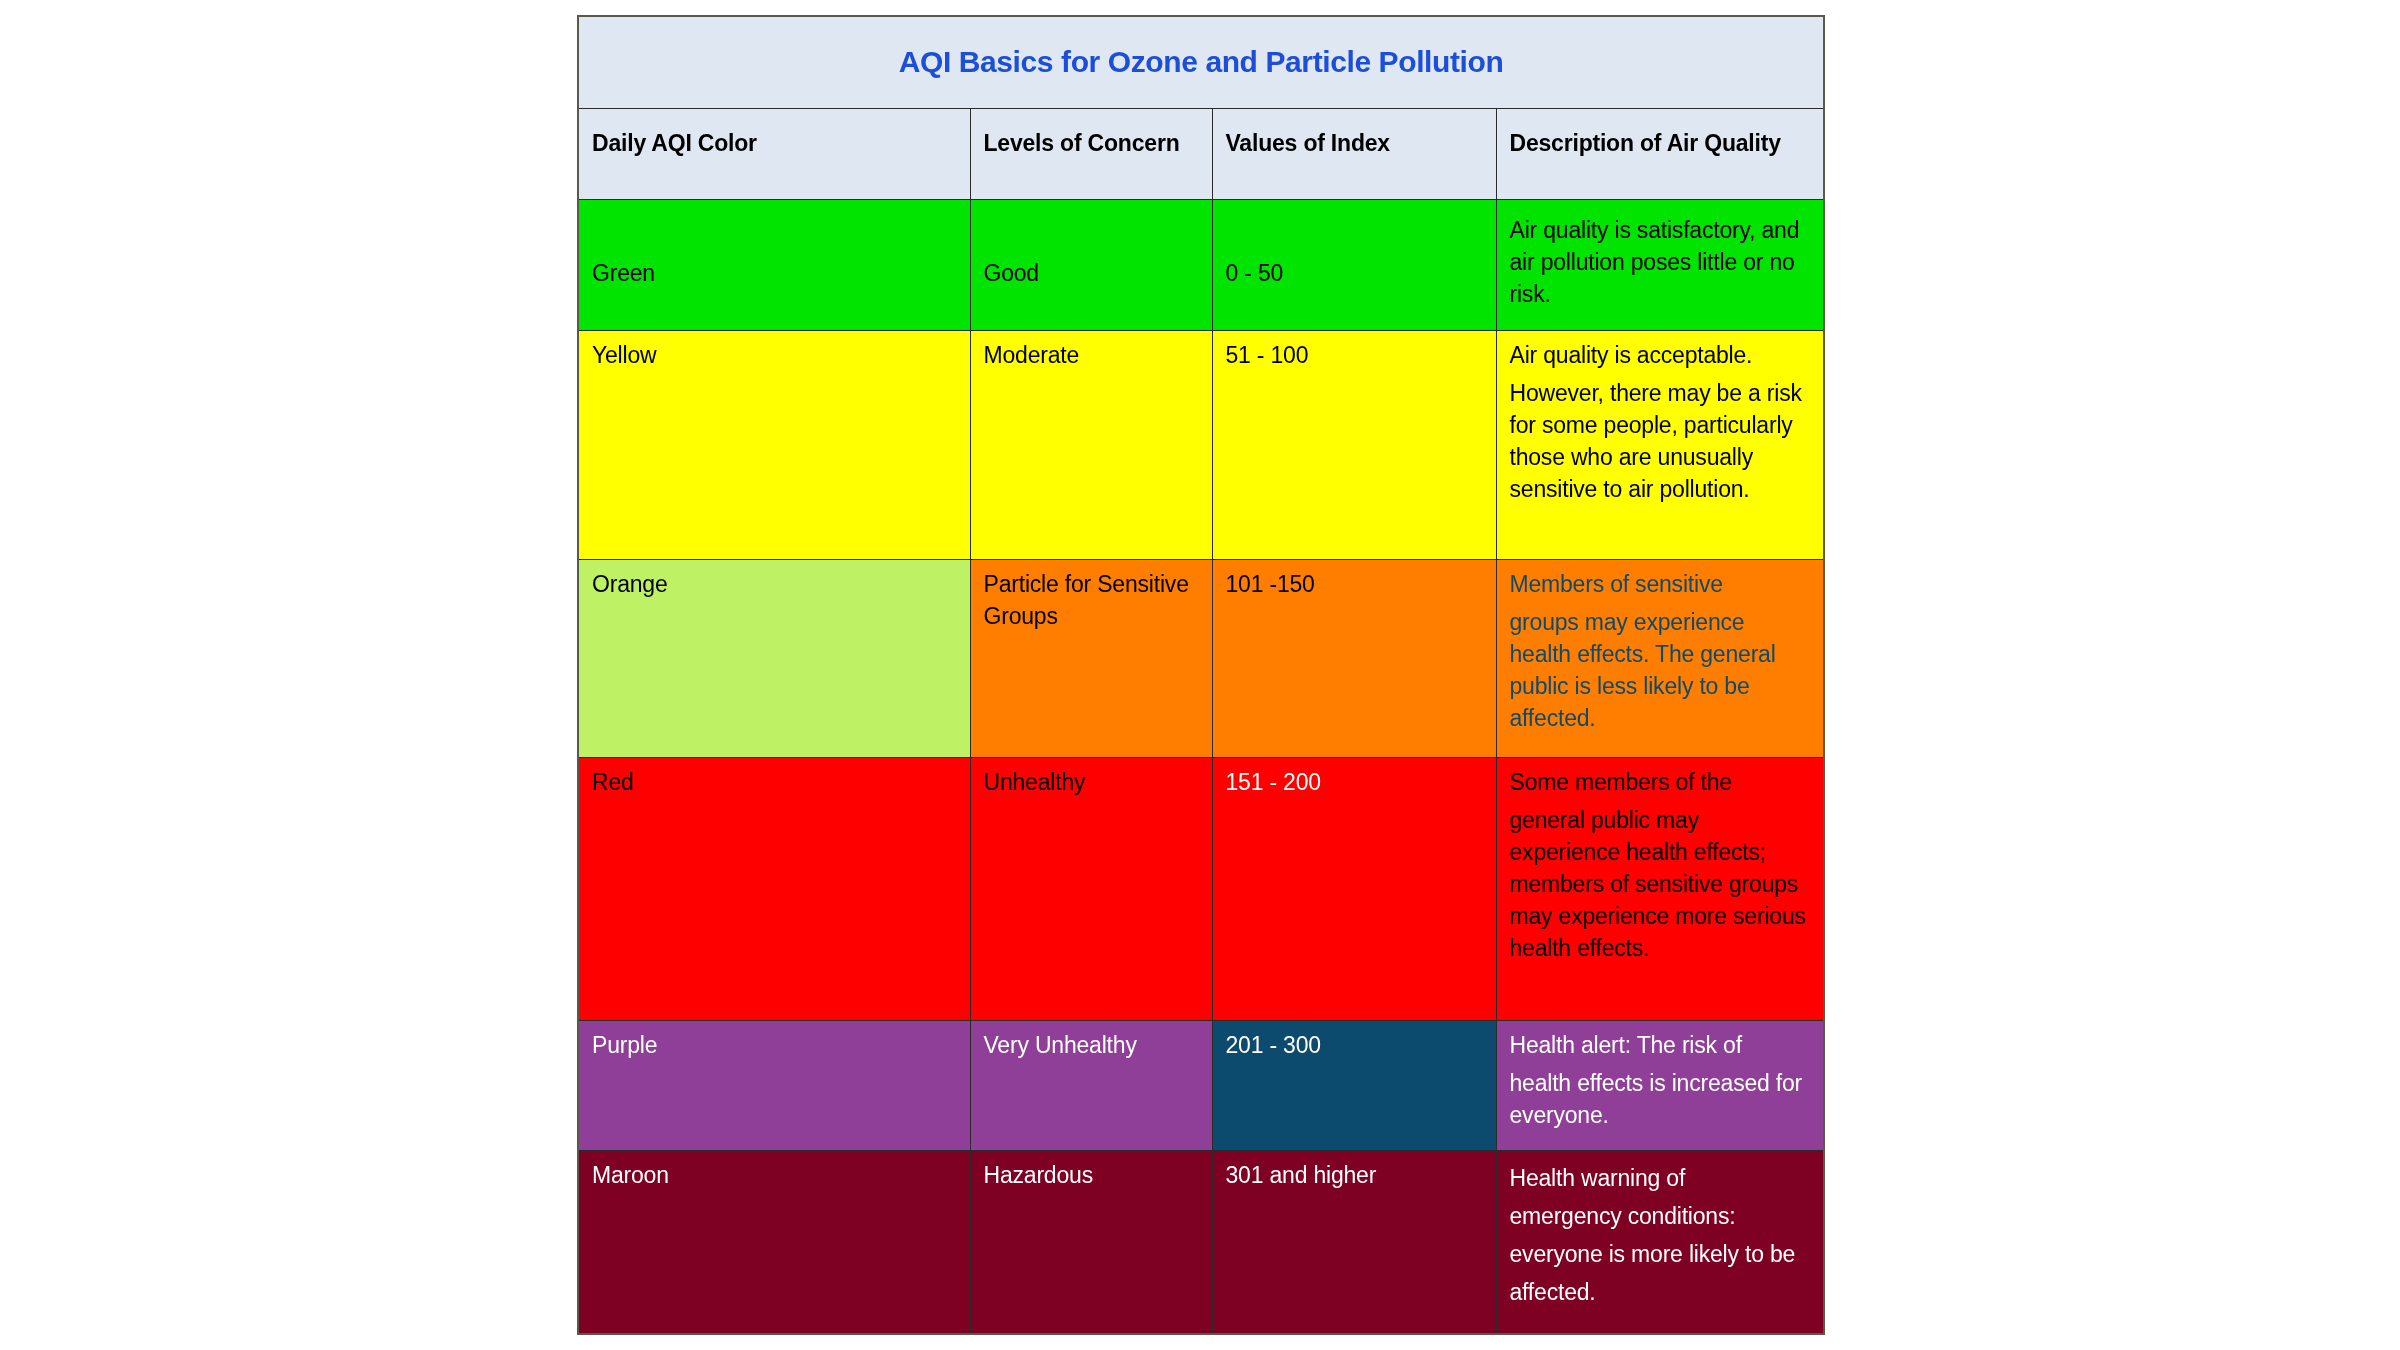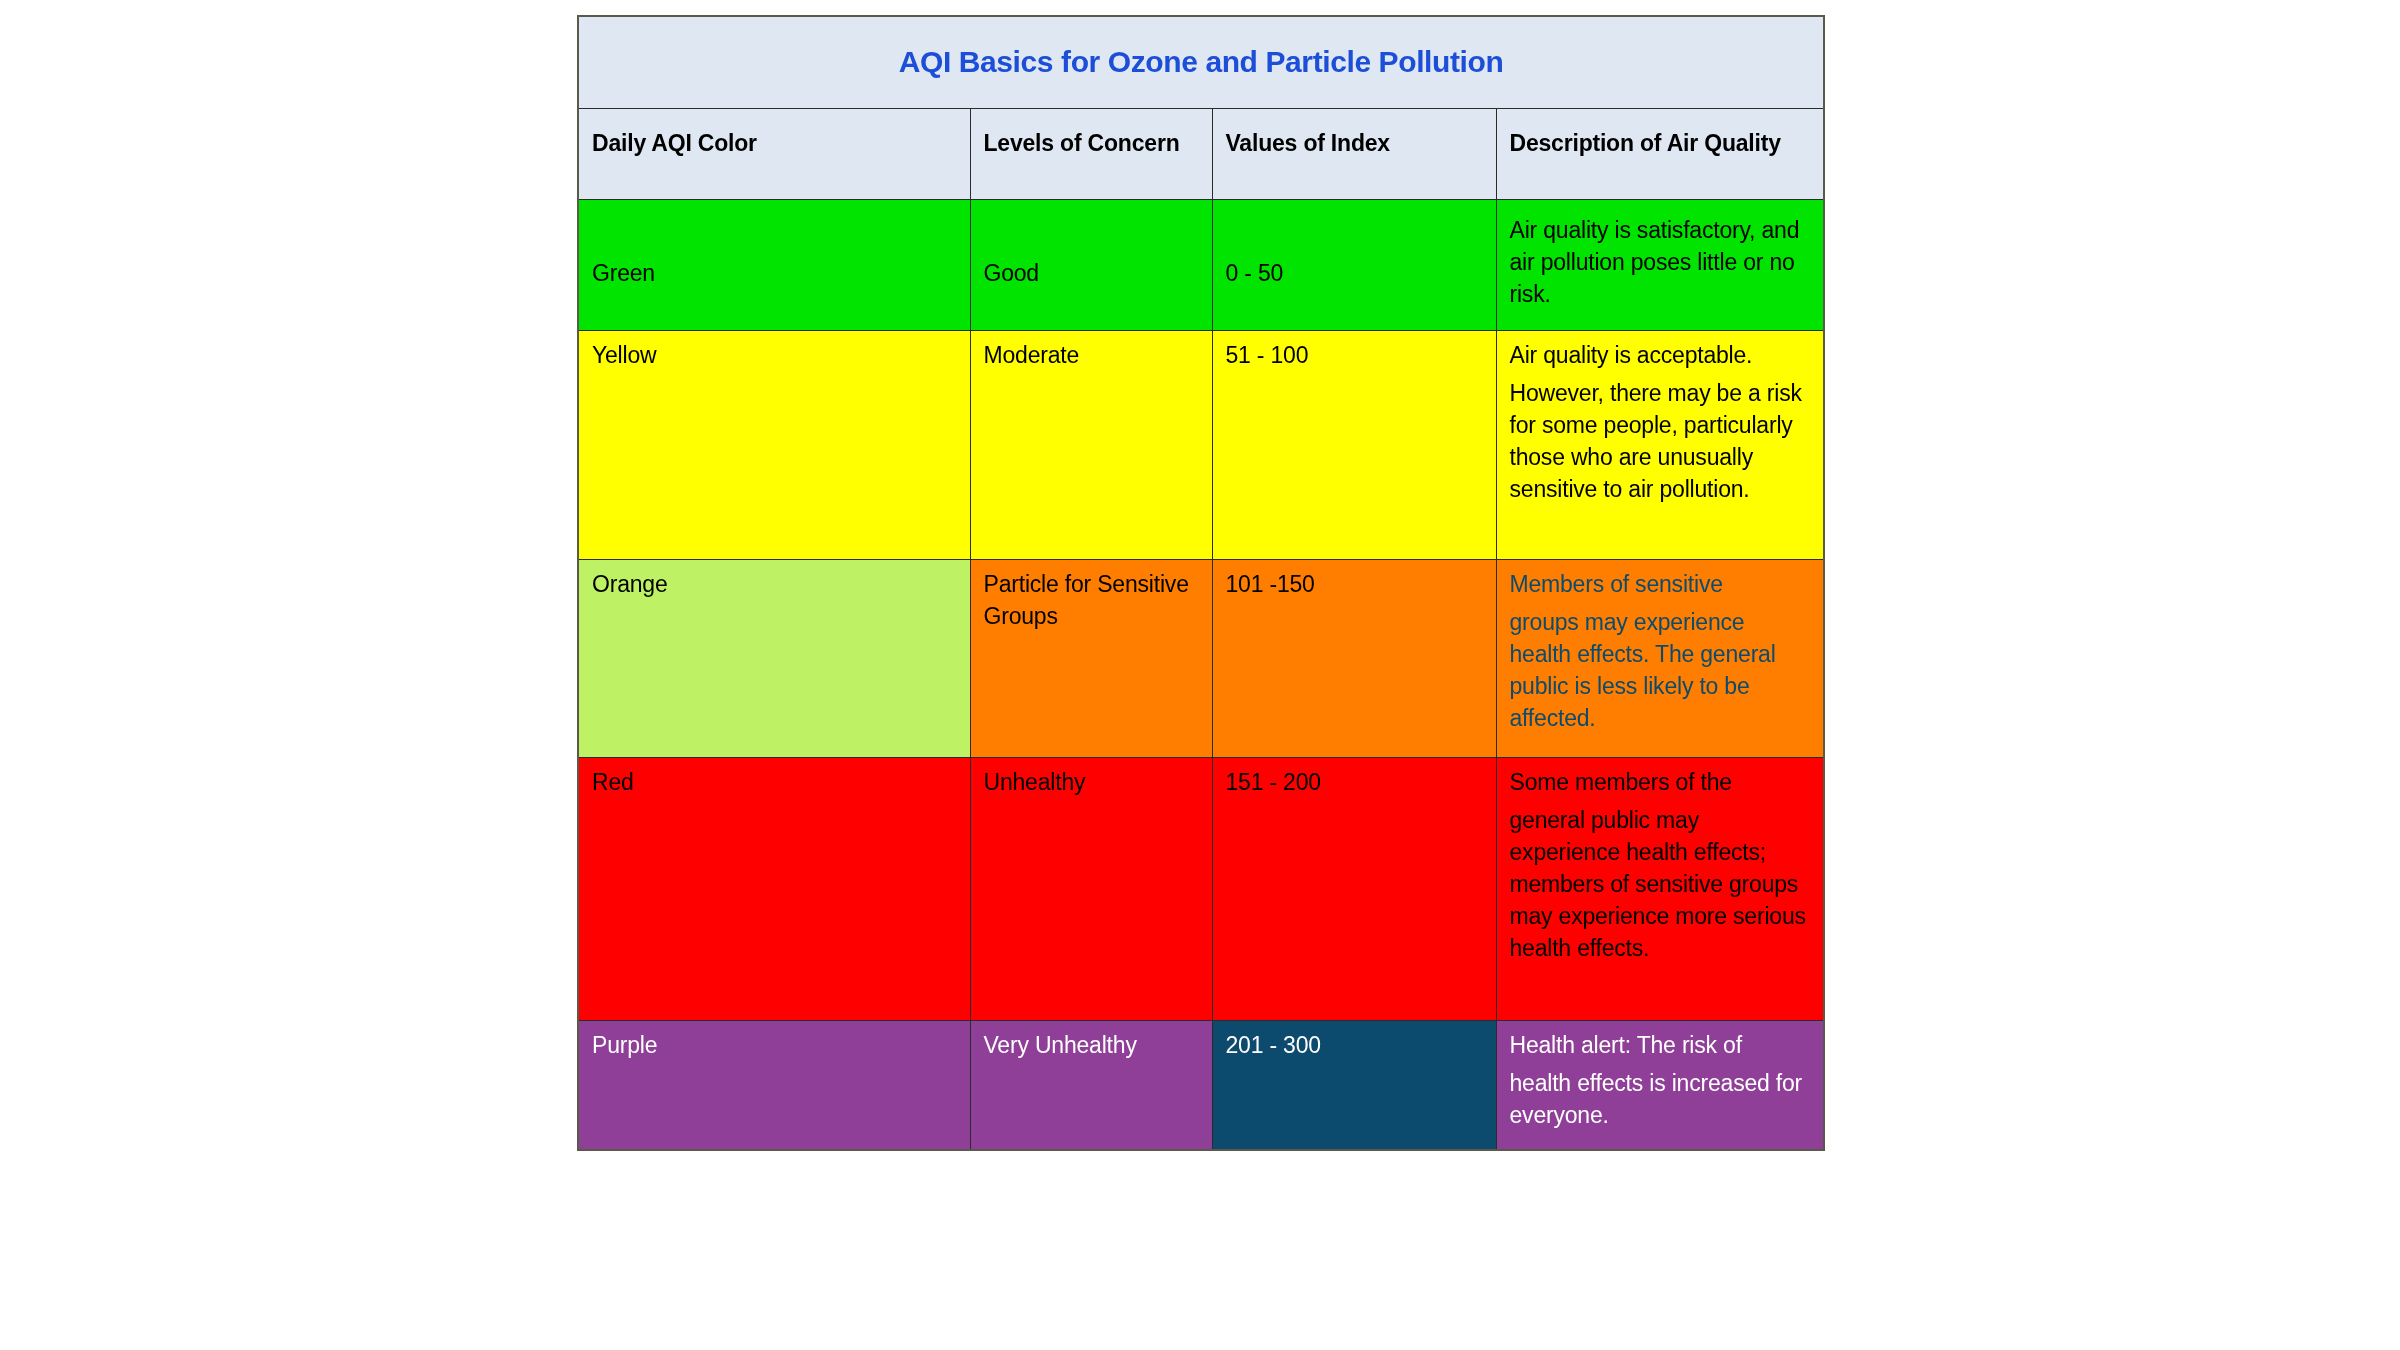--- a/index.html
+++ b/index.html
@@ -118,29 +118,38 @@
       <td style="background: rgb(255, 126, 0); color: rgb(0, 0, 0);">Particle for Sensitive Groups</td>
       <td style="background: rgb(255, 126, 0); color: rgb(0, 0, 0);">101 -150</td>
       <td style="background: rgb(255, 126, 0); color: #0c4a6e;">
         <span class="desc-first">Members of sensitive</span>
         <span class="desc-rest">groups may experience health effects. The general public is less likely to be affected.</span>
       </td>
     </tr>
     <tr class="row row-unhealthy">
       <td style="background: rgb(255, 0, 0); color: rgb(0, 0, 0);">Red</td>
       <td style="background: rgb(255, 0, 0); color: rgb(0, 0, 0);">Unhealthy</td>
-      <td style="background: rgb(255, 0, 0); color: #000000;">151 - 200</td>
+      <td style="background: rgb(255, 0, 0); color: #ffffff;">151 - 200</td>
       <td style="background: rgb(255, 0, 0); color: rgb(0, 0, 0);">
         <span class="desc-first">Some members of the</span>
         <span class="desc-rest">general public may experience health effects; members of sensitive groups may experience more serious health effects.</span>
       </td>
     </tr>
     <tr class="row row-very">
       <td style="background: rgb(143, 63, 151); color: rgb(255, 255, 255);">Purple</td>
       <td style="background: rgb(143, 63, 151); color: rgb(255, 255, 255);">Very Unhealthy</td>
       <td style="background: #0c4a6e; color: rgb(255, 255, 255);">201 - 300</td>
       <td style="background: rgb(143, 63, 151); color: rgb(255, 255, 255);">
         <span class="desc-first">Health alert: The risk of</span>
         <span class="desc-rest">health effects is increased for everyone.</span>
       </td>
     </tr>
+    <tr class="row row-hazard">
+      <td style="background: rgb(126, 0, 35); color: rgb(255, 255, 255);">Maroon</td>
+      <td style="background: rgb(126, 0, 35); color: rgb(255, 255, 255);">Hazardous</td>
+      <td style="background: rgb(126, 0, 35); color: rgb(255, 255, 255);">301 and higher</td>
+      <td style="background: rgb(126, 0, 35); color: rgb(255, 255, 255);">
+        <span class="desc-first">Health warning of</span>
+        <span class="desc-rest">emergency conditions: everyone is more likely to be affected.</span>
+      </td>
+    </tr>
   </tbody>
 </table>
 
 </body></html>

